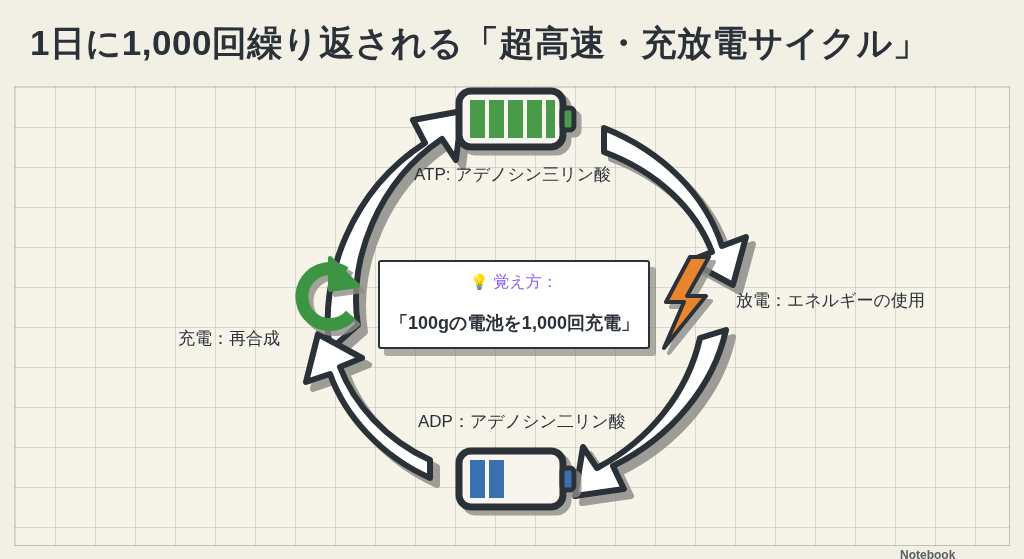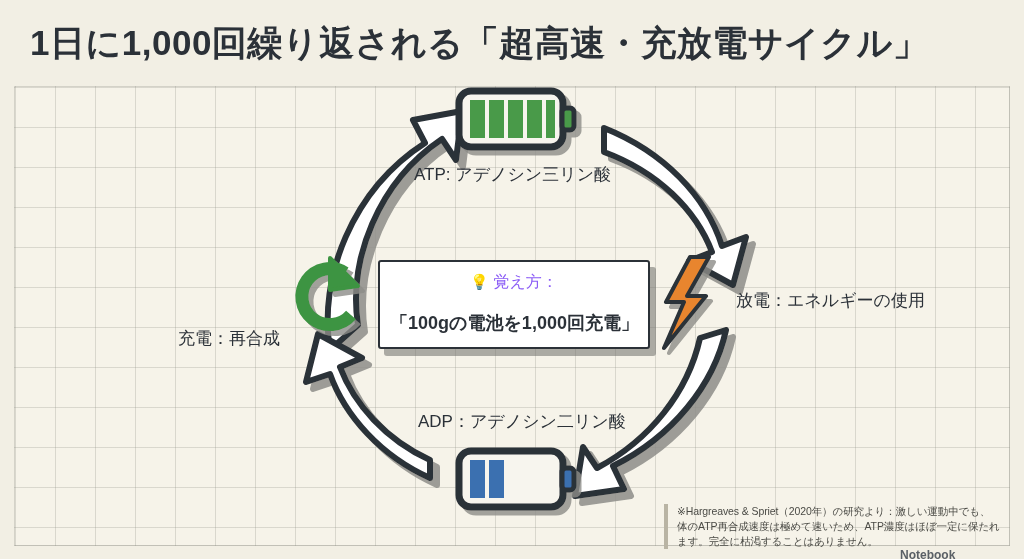--- a/index.html
+++ b/index.html
@@ -227,21 +227,16 @@
   <div class="cyclabel" id="label-charge">充電：再合成</div>
 
   <div id="memo">
     <div class="memo-head">
       <span class="bulb">💡</span>
       <span>覚え方：</span>
     </div>
     <div class="memo-body">「100gの電池を1,000回充電」</div>
   </div>
 
-  <div id="footnote">
-    <p>※Hargreaves &amp; Spriet（2020年）の研究より：激しい運動中でも、</p>
-    <p>体のATP再合成速度は極めて速いため、ATP濃度はほぼ一定に保たれ</p>
-    <p>ます。完全に枯渇することはありません。</p>
-  </div>
 
   <div id="watermark">Notebook</div>
 
 </div>
 
 </body></html>

